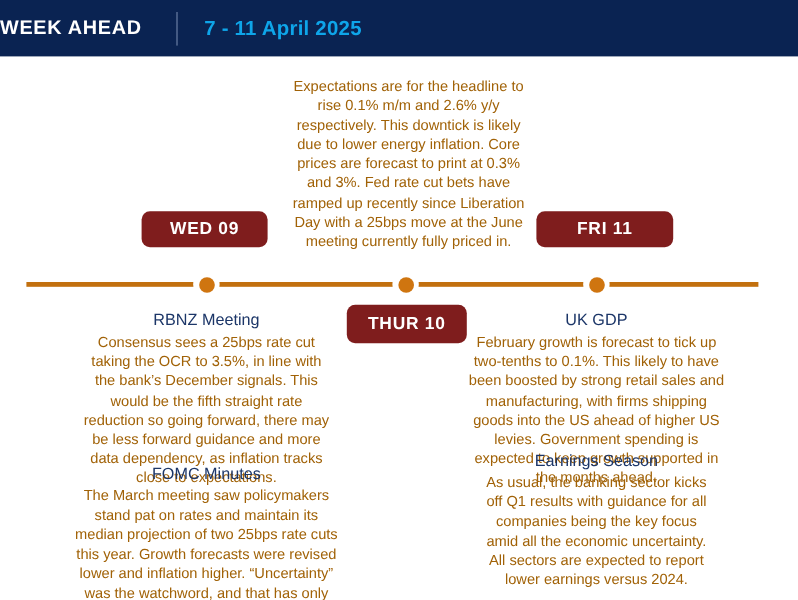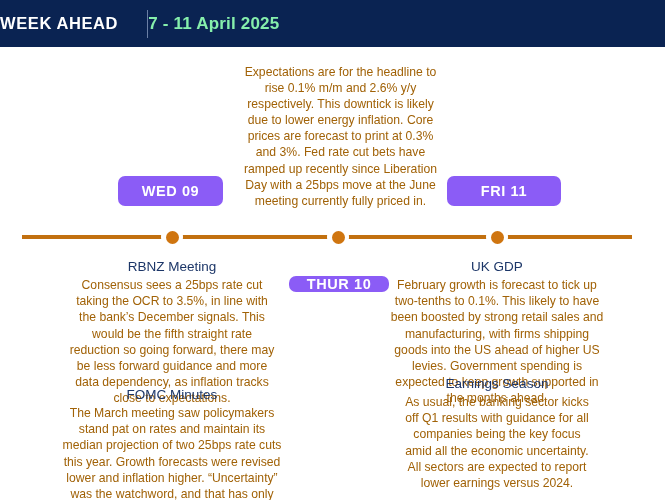--- a/index.html
+++ b/index.html
@@ -33,24 +33,25 @@
     letter-spacing: 0.6px;
     white-space: nowrap;
   }
   .header-divider {
     width: 1px;
     height: 28px;
     background: #6b7fa5;
     margin-left: 29px;
   }
   .header-date {
-    color: #86efac;
+    color: #0ea5e9;
     font-size: 17px;
     font-weight: bold;
     letter-spacing: 0.2px;
+    margin-left: 22px;
     white-space: nowrap;
   }
 
   
   .timeline-line {
     position: absolute;
     left: 22px;
     top: 235px;
     width: 610px;
     height: 4px;
@@ -74,21 +75,21 @@
     border-radius: 50%;
     background: #cf7510;
   }
   .marker-1 { left: 161px; }
   .marker-2 { left: 327px; }
   .marker-3 { left: 486px; }
 
   
   .pill {
     position: absolute;
-    background: #8b5cf6;
+    background: #7f1d1d;
     border-radius: 7px;
     color: #ffffff;
     font-size: 14.5px;
     font-weight: bold;
     letter-spacing: 0.6px;
     text-align: center;
     display: flex;
     align-items: center;
     justify-content: center;
   }
@@ -99,23 +100,23 @@
     height: 30px;
   }
   .pill-fri {
     left: 447px;
     top: 176px;
     width: 114px;
     height: 30px;
   }
   .pill-thur {
     left: 289px;
-    top: 276px;
+    top: 254px;
     width: 100px;
-    height: 16px;
+    height: 32px;
   }
 
   
   .event {
     position: absolute;
     text-align: center;
   }
   .event-title {
     color: #1c3668;
     font-size: 13.5px;

